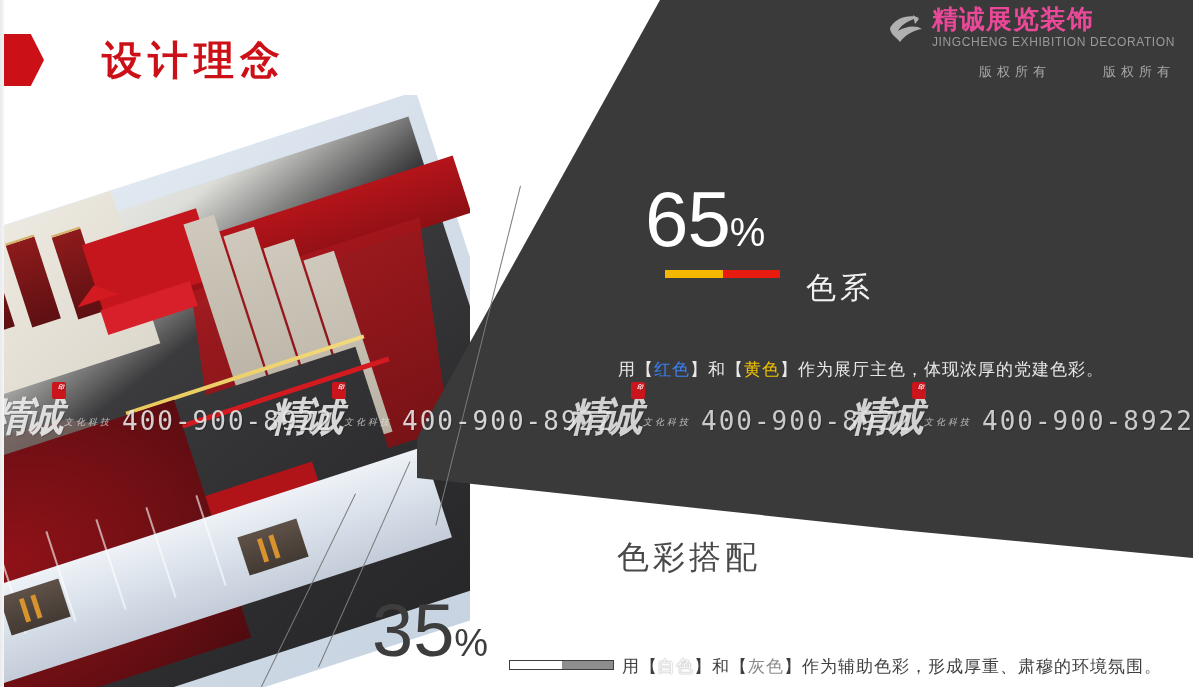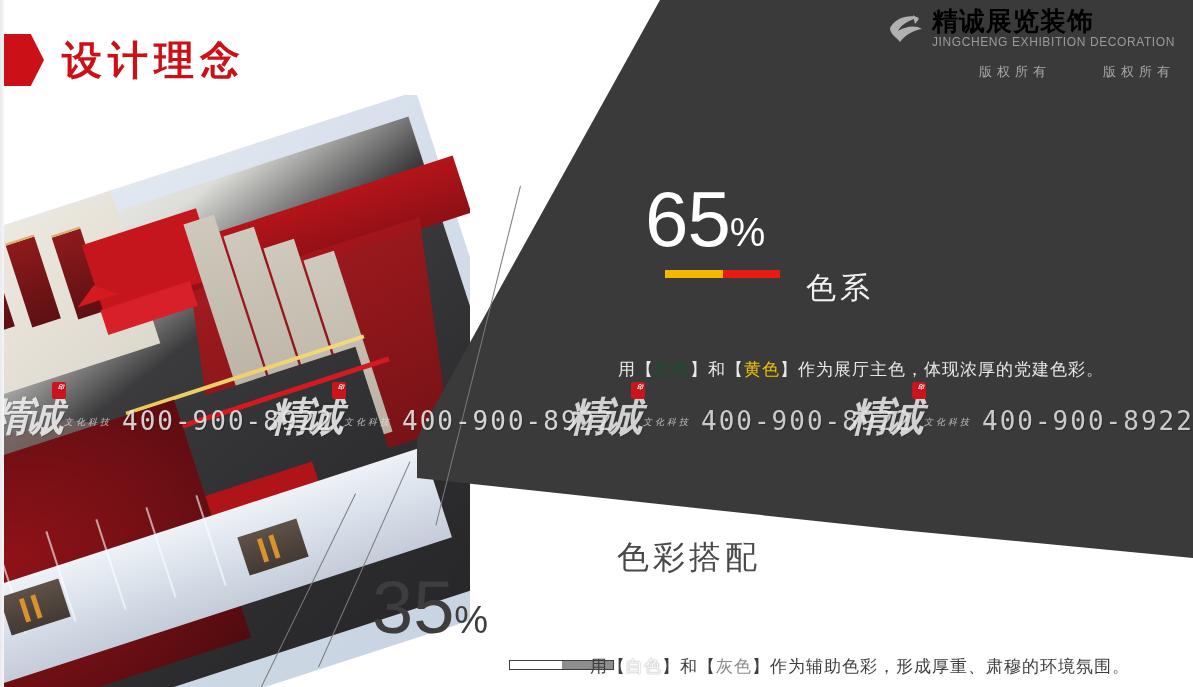--- a/index.html
+++ b/index.html
@@ -195,20 +195,21 @@
     z-index: 20;
   }
 
   
   .title-row {
     position: absolute;
     left: 0; top: 34px;
     display: flex;
     align-items: center;
     z-index: 30;
+    gap: 40px;
   }
   .title-arrow {
     width: 44px; height: 52px;
     background: #cc1017;
     clip-path: polygon(0 0, 70% 0, 100% 50%, 70% 100%, 0 100%);
     margin-left: 0;
   }
   .title-text {
     margin-left: 18px;
     font-size: 40px;
@@ -230,24 +231,24 @@
     display: flex;
     align-items: center;
     justify-content: flex-end;
     gap: 6px;
   }
   .brand-mark { display: block; }
   .brand-names { text-align: left; }
   .brand-cn {
     font-size: 26px;
     font-weight: 700;
-    color: #000000;
+    color: #ec4899;
     letter-spacing: 1px;
     line-height: 1.05;
-    font-family: Liberation Sans, sans-serif;
+    font-family: Liberation Mono, monospace;
   }
   .brand-en {
     font-size: 12px;
     color: #9a9a9a;
     letter-spacing: .6px;
     line-height: 1.2;
     font-family: "Liberation Sans", sans-serif;
   }
   .brand-rights {
     margin-top: 13px;
@@ -297,36 +298,36 @@
   .desc-top {
     position: absolute;
     left: 618px; top: 358px;
     z-index: 30;
     font-size: 17px;
     color: #e8e8e8;
     letter-spacing: 1px;
     white-space: nowrap;
     font-family: "DejaVu Serif", "Liberation Serif", serif;
   }
-  .desc-top .c-red { color: #14532d; }
+  .desc-top .c-red { color: #3b82f6; }
   .desc-top .c-yellow { color: #f2c200; }
 
   
   .label-peise {
     position: absolute;
     left: 617px; top: 536px;
     font-size: 32px;
     color: #4a4a4a;
     letter-spacing: 4px;
     z-index: 30;
     font-family: "DejaVu Serif", "Liberation Serif", serif;
   }
   .stat-35 {
     position: absolute;
-    left: 372px; top: 573px;
+    left: 372px; top: 596px;
     z-index: 30;
     text-align: center;
   }
   .stat-35 .num {
     color: #3d3d3d;
     font-size: 74px;
     font-weight: 400;
     line-height: .95;
     font-family: "Liberation Sans", sans-serif;
   }
@@ -338,21 +339,21 @@
     display: flex;
     border: 1px solid #3d3d3d;
     box-sizing: border-box;
     z-index: 30;
   }
   .bar-35 .seg-a { flex: 1; background: #ffffff; }
   .bar-35 .seg-b { flex: 1; background: #8d8d8d; }
 
   .desc-bottom {
     position: absolute;
-    left: 590px; top: 655px;
+    left: 622px; top: 655px;
     z-index: 30;
     font-size: 17px;
     color: #3f3f3f;
     letter-spacing: 1px;
     white-space: nowrap;
     font-family: "DejaVu Serif", "Liberation Serif", serif;
   }
   .desc-bottom .c-white {
     color: #ffffff;
     text-shadow: 0 0 1px #9a9a9a, 0 0 2px #bdbdbd;

